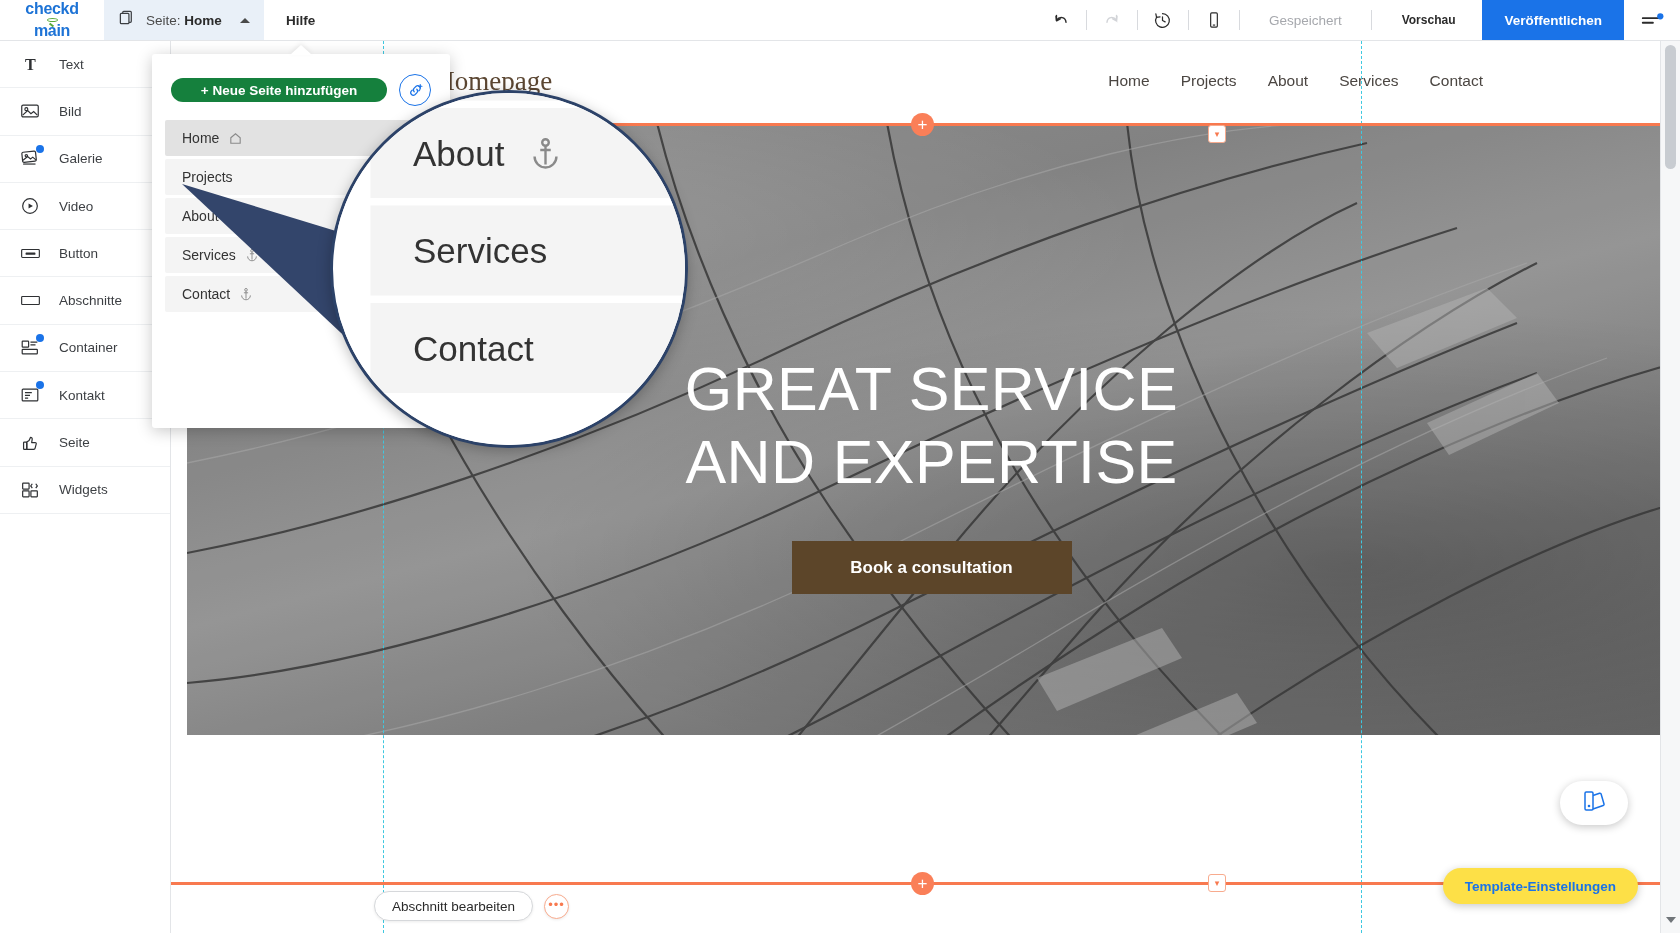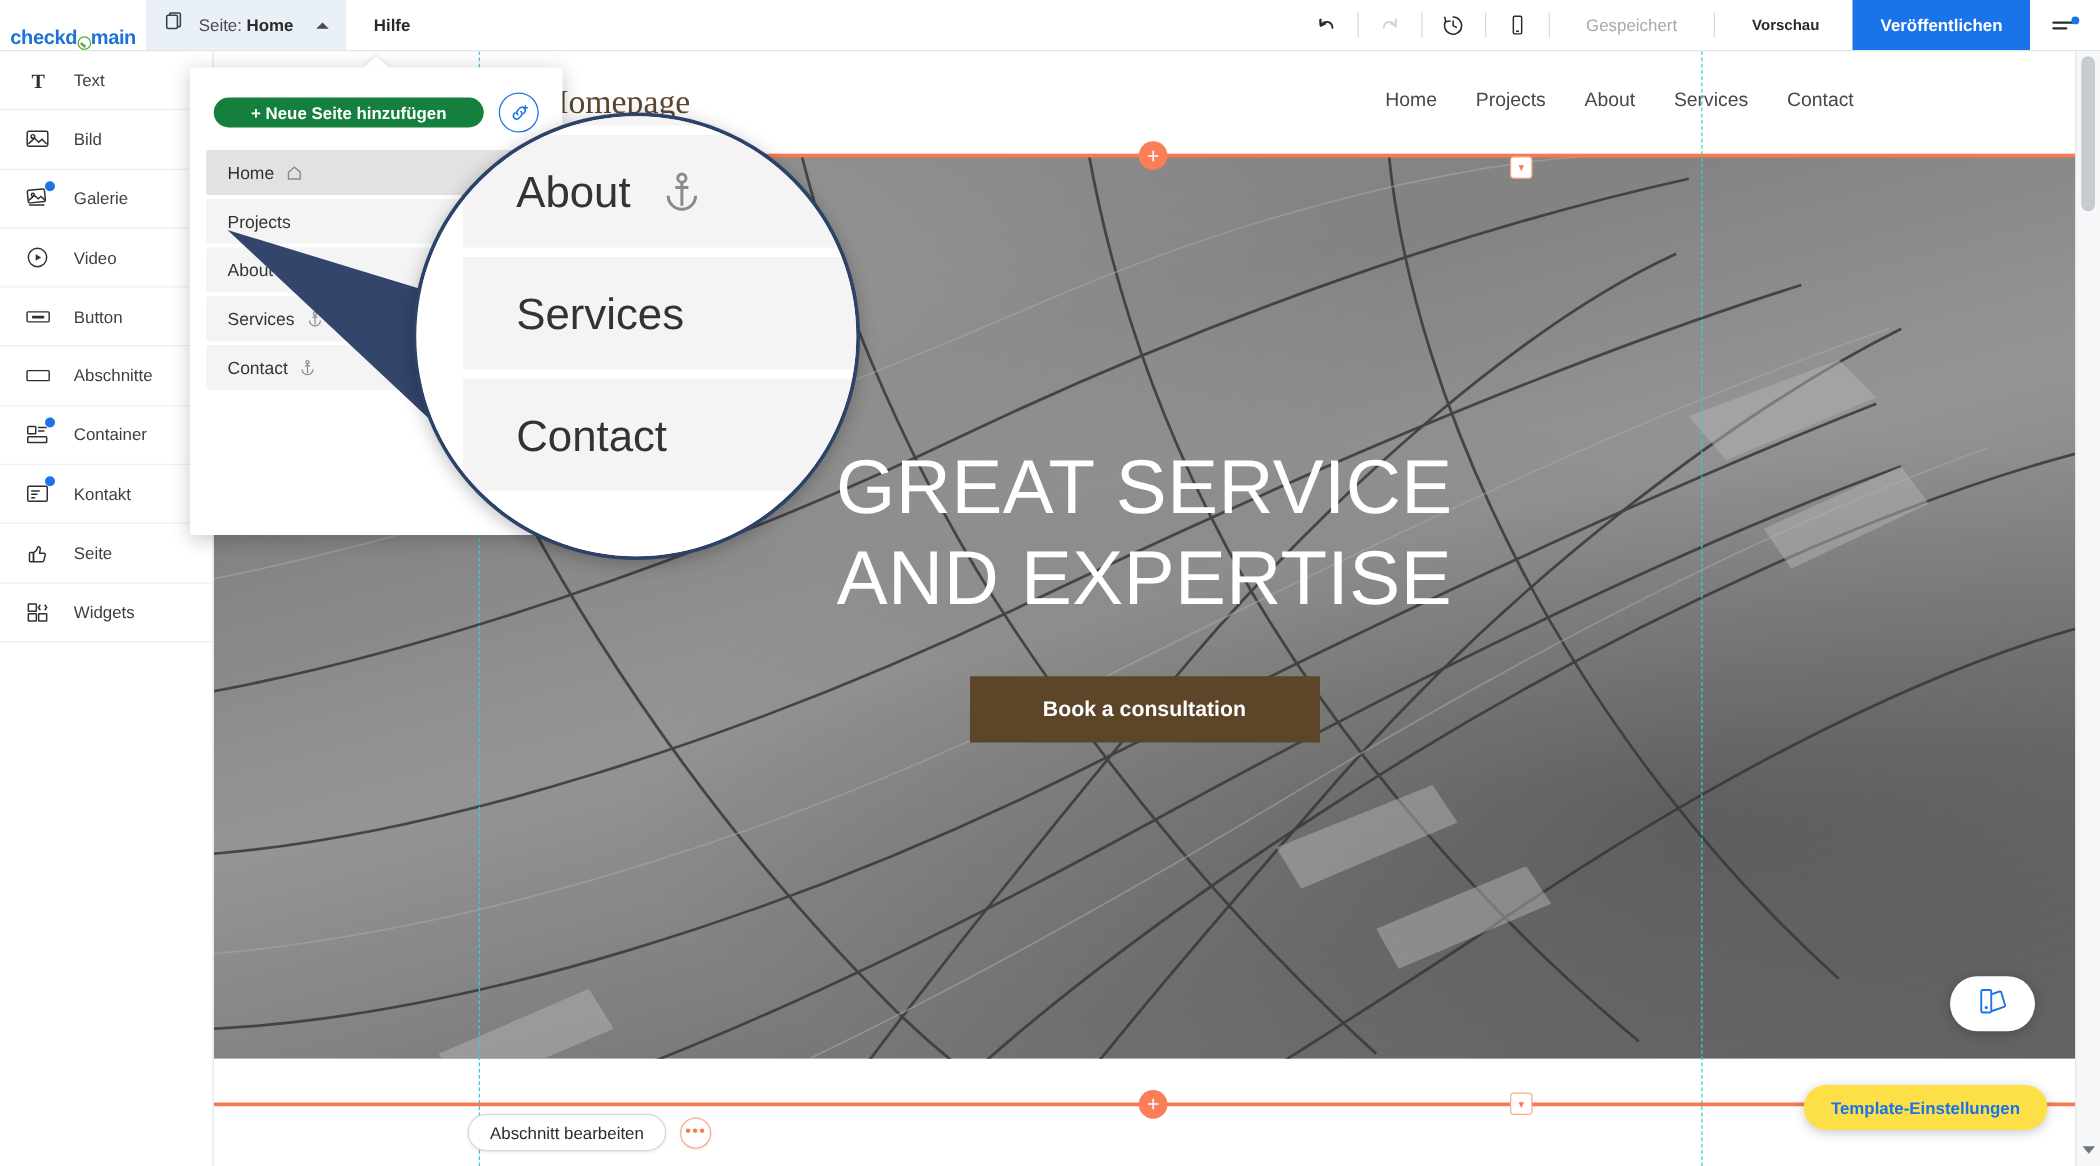--- a/index.html
+++ b/index.html
@@ -14,23 +14,24 @@
 
   
   .topbar {
     position: absolute; left: 0; top: 0; width: 1680px; height: 41px;
     background: #ffffff;
     border-bottom: 1px solid #e3e5e8;
     display: flex; align-items: stretch;
     z-index: 60;
   }
   .brand {
-    width: 117px; display: flex; align-items: flex-end; justify-content: center;
+    width: 104px; display: flex; align-items: center; justify-content: center;
     font-size: 16px; font-weight: 700; letter-spacing: -0.3px;
     color: #1d73d6;
+    flex-direction: column;
   }
   .brand .ring {
     display: inline-block; width: 11px; height: 11px; border-radius: 50%;
     border: 1.6px solid #5aab3c; position: relative; margin: 0 0px; vertical-align: -1px;
   }
   .brand .ring:after {
     content: ""; position: absolute; left: 1.5px; top: 4.5px;
     width: 5px; height: 2px; background: #5aab3c;
     transform: rotate(40deg);
   }
@@ -109,21 +110,21 @@
   }
   .site-nav {
     margin-left: auto; margin-right: 177px; display: flex; gap: 31px;
   }
   .site-nav a {
     font-size: 15.5px; color: #4b4642; text-decoration: none; cursor: pointer;
   }
 
   
   .hero {
-    position: absolute; left: 0; top: 82px; width: 1489px; height: 724px;
+    position: absolute; left: 16px; top: 82px; width: 1489px; height: 612px;
     overflow: hidden;
   }
   .hero-bg {
     position: absolute; inset: 0;
     background:
       radial-gradient(ellipse 60% 40% at 22% 18%, rgba(255,255,255,0.18), transparent 70%),
       radial-gradient(ellipse 80% 60% at 78% 72%, rgba(0,0,0,0.22), transparent 70%),
       linear-gradient(165deg, #9a9a9a 0%, #8d8d8d 28%, #a2a2a2 50%, #7e7e7e 78%, #6f6f6f 100%);
   }
   .hero-lines { position: absolute; inset: 0; }

